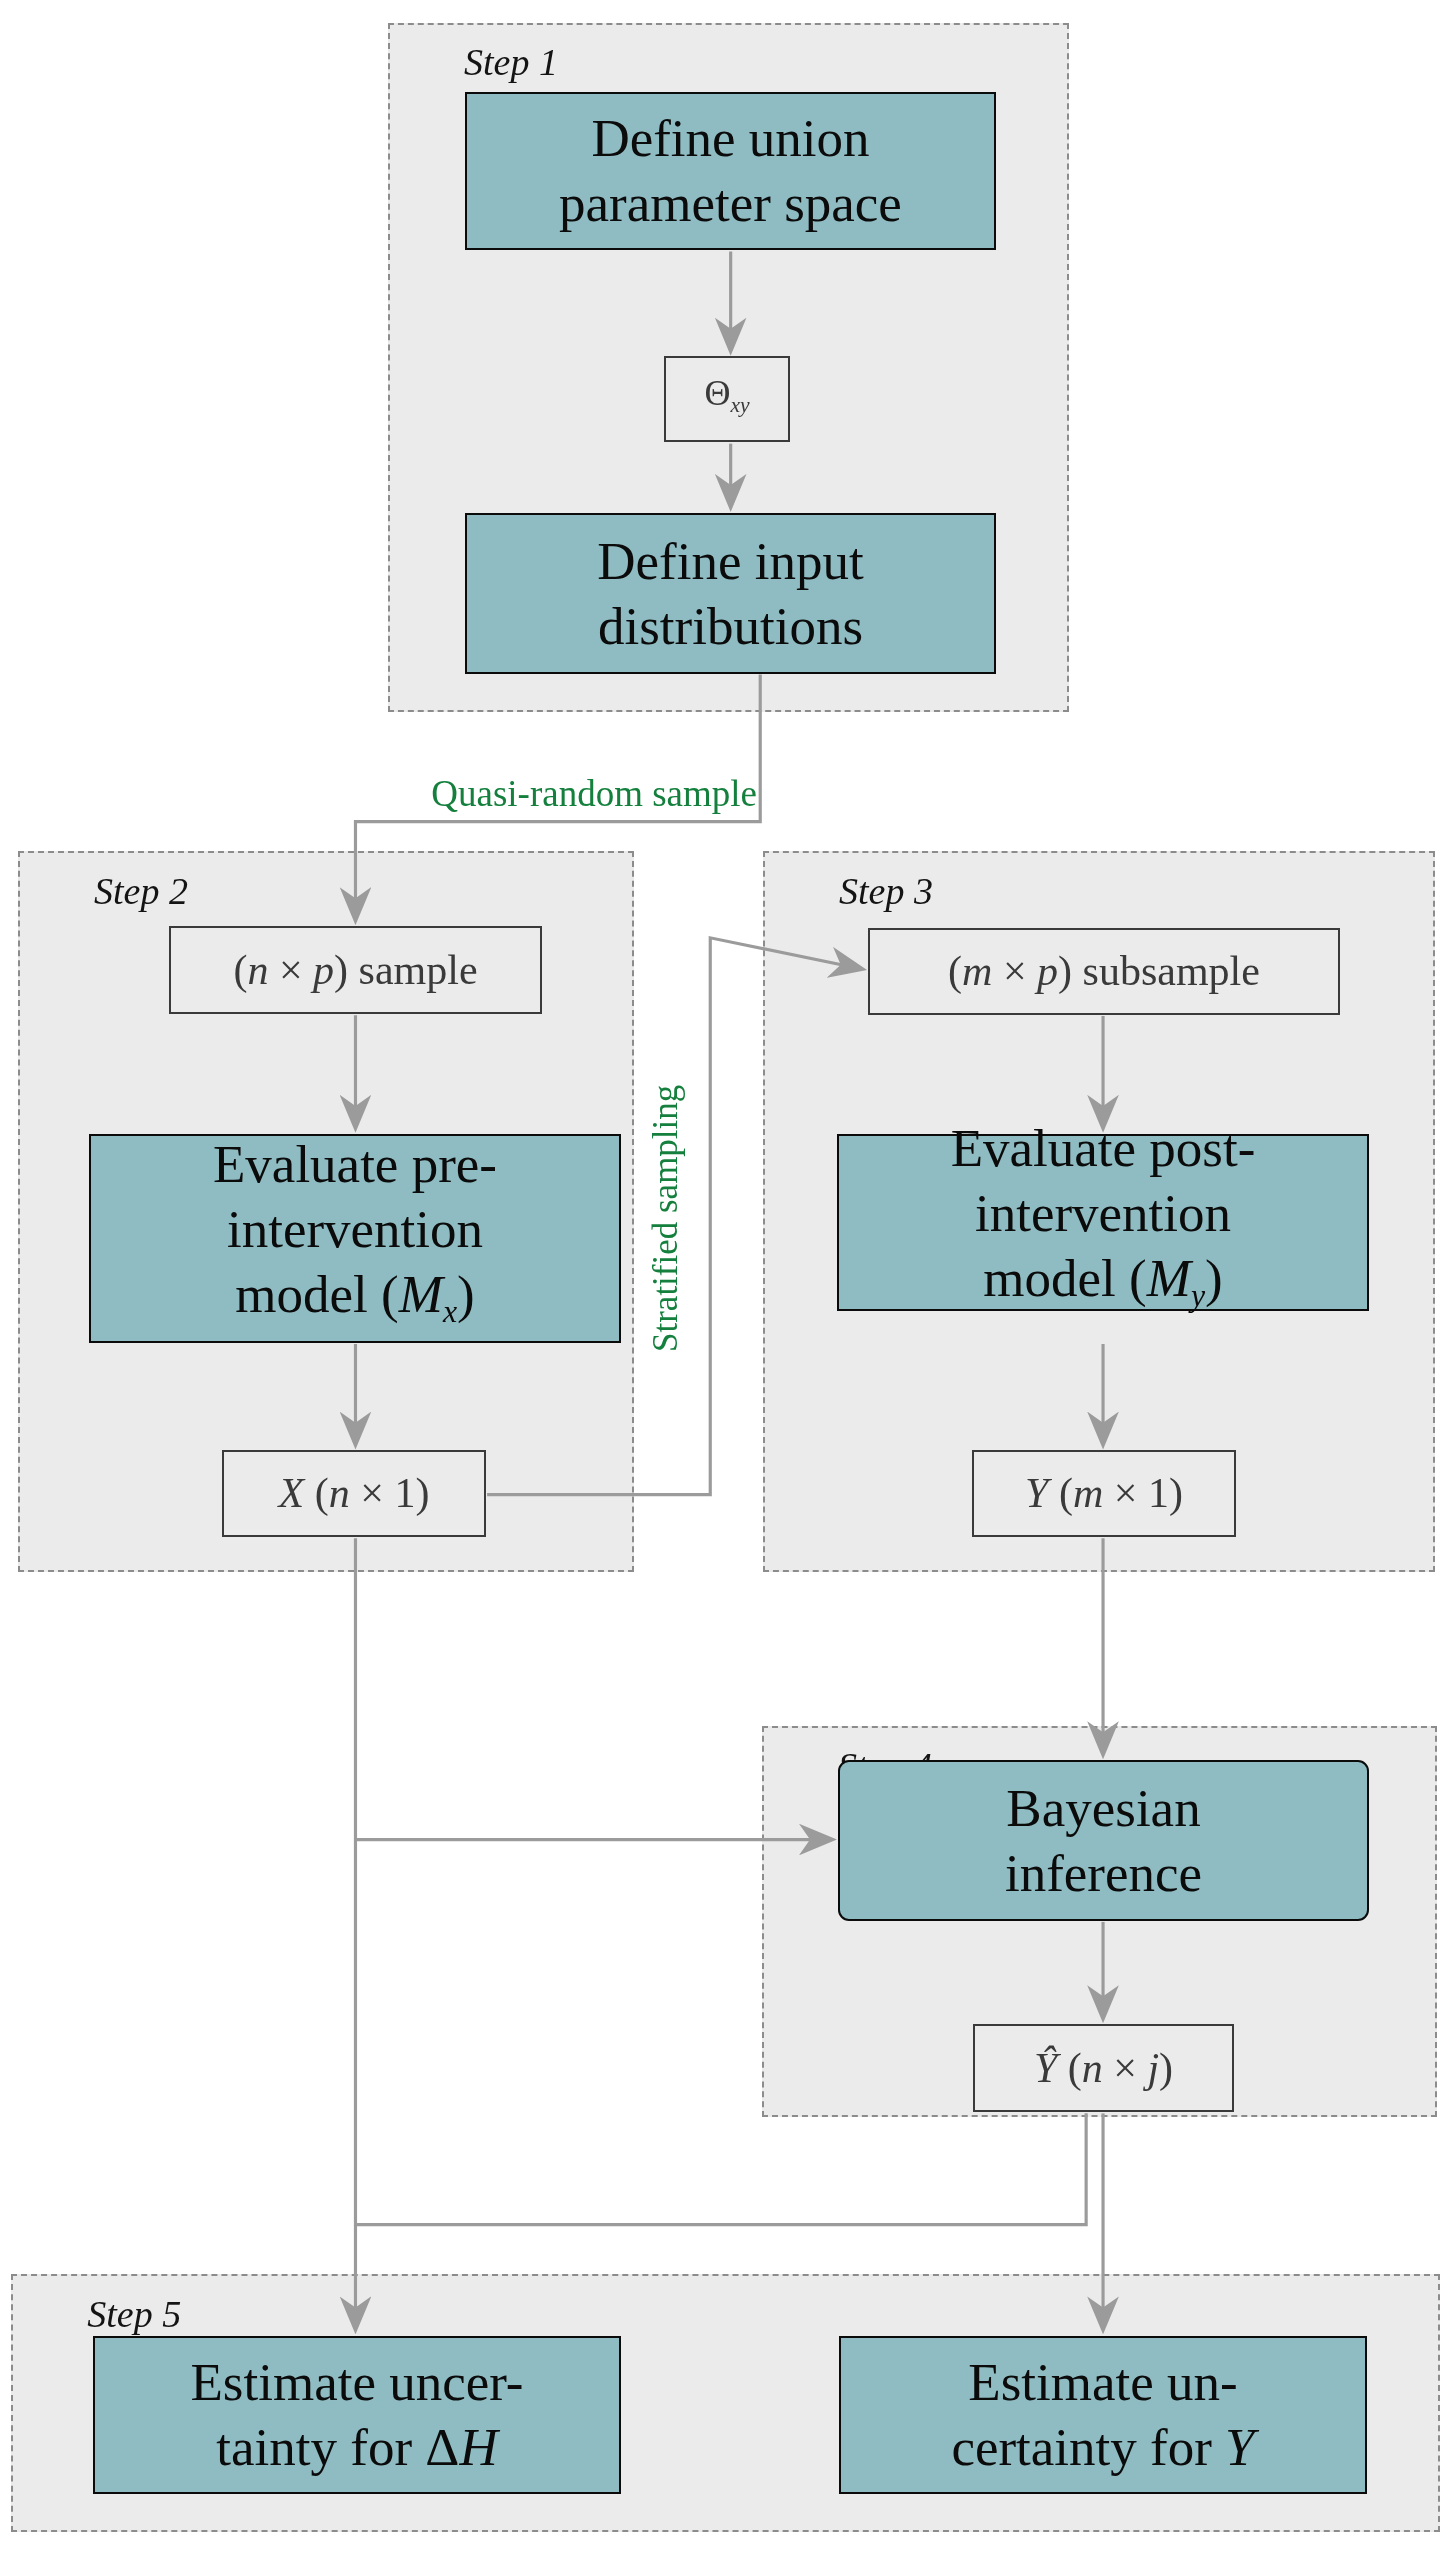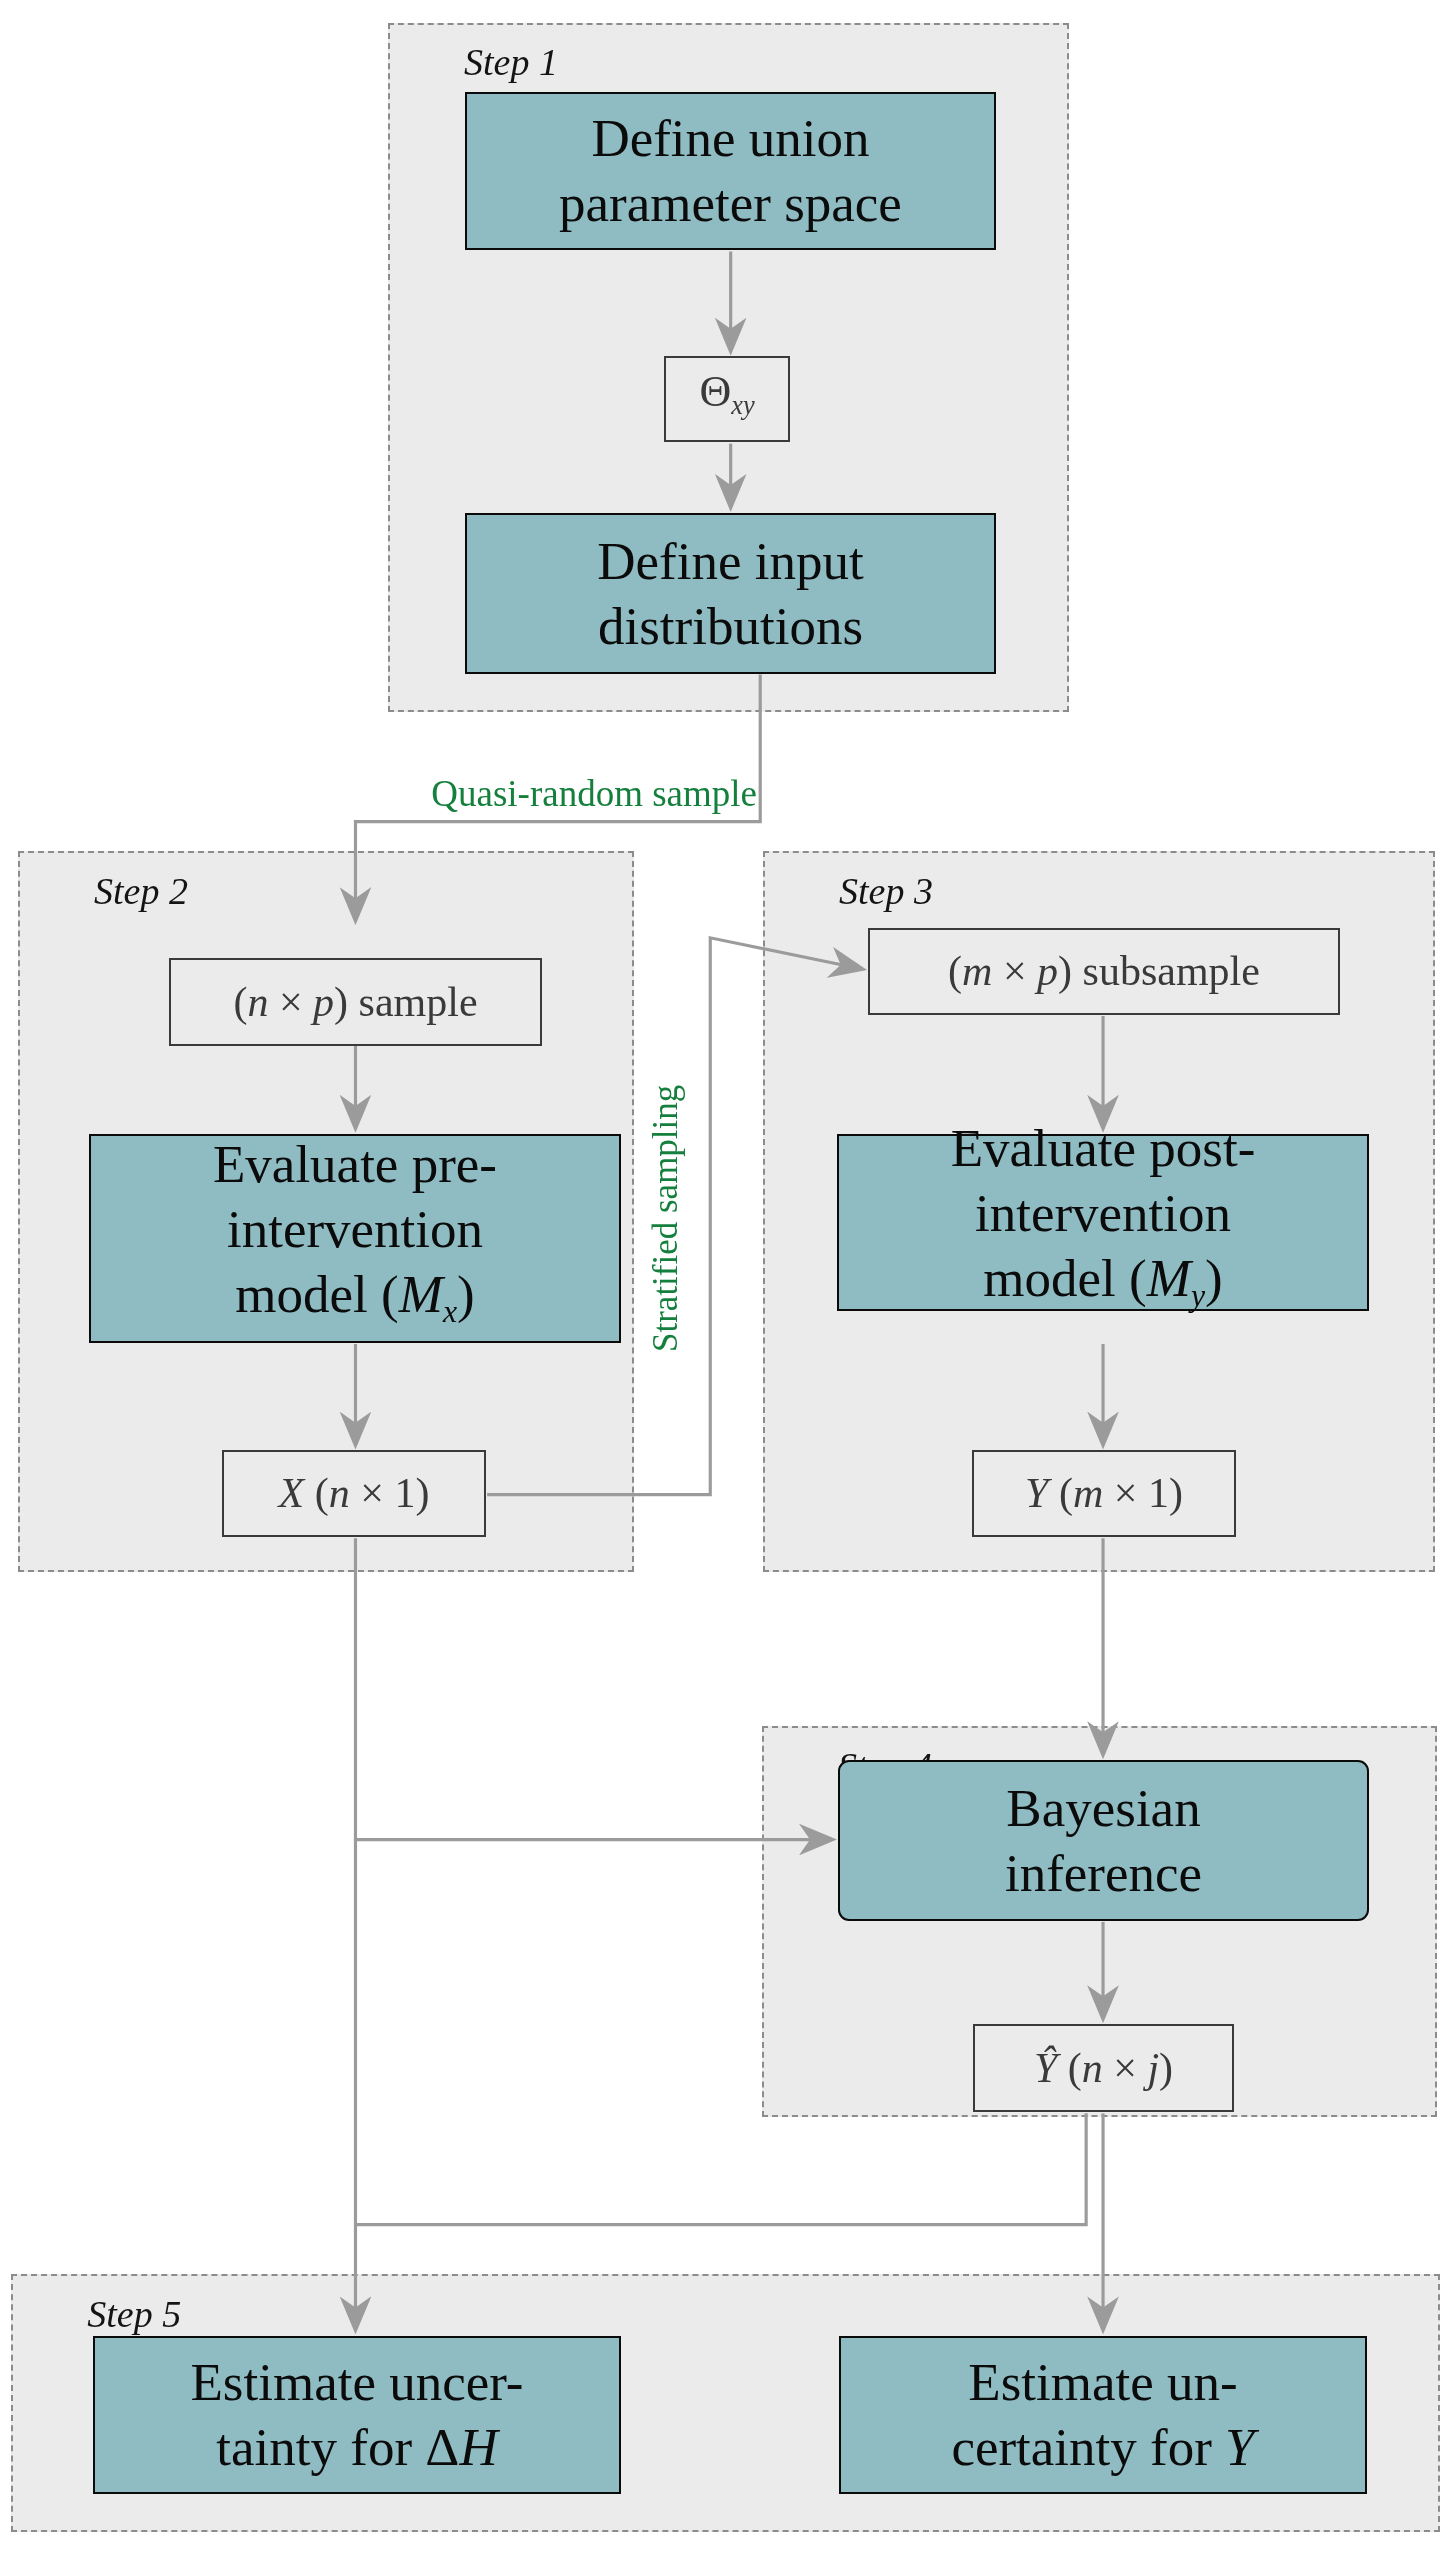--- a/index.html
+++ b/index.html
@@ -40,21 +40,21 @@
     font-size:53px;
   }
   .teal .tl{line-height:65px;white-space:pre;}
   .value{
     background:#EBEBEB;
     border:2.1px solid #3A3A3A;
     color:#3A3A3A;
     font-size:42px;
   }
   .value .tl{line-height:49px;white-space:pre;}
-  .theta-box{font-size:44px;}
+  .theta-box{font-size:36px;}
   .i{font-style:italic;}
   .sub{font-style:italic;font-size:0.60em;vertical-align:-0.32em;}
   .edgelayer{position:absolute;left:0;top:0;z-index:2;}
   .node,.plabel{z-index:3;}
   .edge-label{
     position:absolute;
     color:#15803d;
     font-size:37px;
     z-index:2;
     white-space:pre;
@@ -120,21 +120,21 @@
 
   <div class="node value theta-box" style="left:664px;top:356px;width:126px;height:86px;">
       <div class="tl"><span>Θ</span><span class="sub">xy</span></div>
     </div>
 
   <div class="node teal" style="left:465px;top:513px;width:531px;height:161px;">
       <div class="tl"><span>Define input</span></div>
       <div class="tl"><span>distributions</span></div>
     </div>
 
-  <div class="node value" style="left:169px;top:926px;width:373px;height:88px;margin-top:32px;">
+  <div class="node value" style="left:169px;top:926px;width:373px;height:88px;">
       <div class="tl"><span>(</span><span class="i">n</span><span> × </span><span class="i">p</span><span>) sample</span></div>
     </div>
 
   <div class="node value" style="left:868px;top:928px;width:472px;height:87px;">
       <div class="tl"><span>(</span><span class="i">m</span><span> × </span><span class="i">p</span><span>) subsample</span></div>
     </div>
 
   <div class="node teal" style="left:89px;top:1134px;width:532px;height:209px;">
       <div class="tl"><span>Evaluate pre-</span></div>
       <div class="tl"><span>intervention</span></div>

